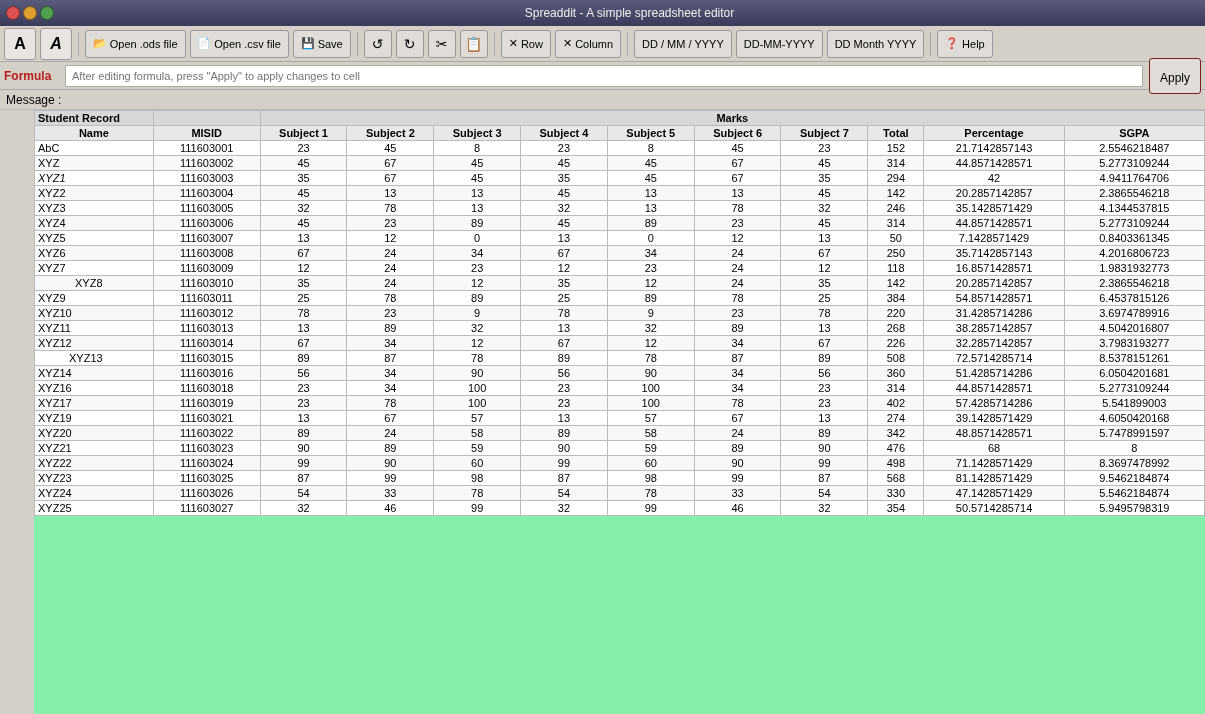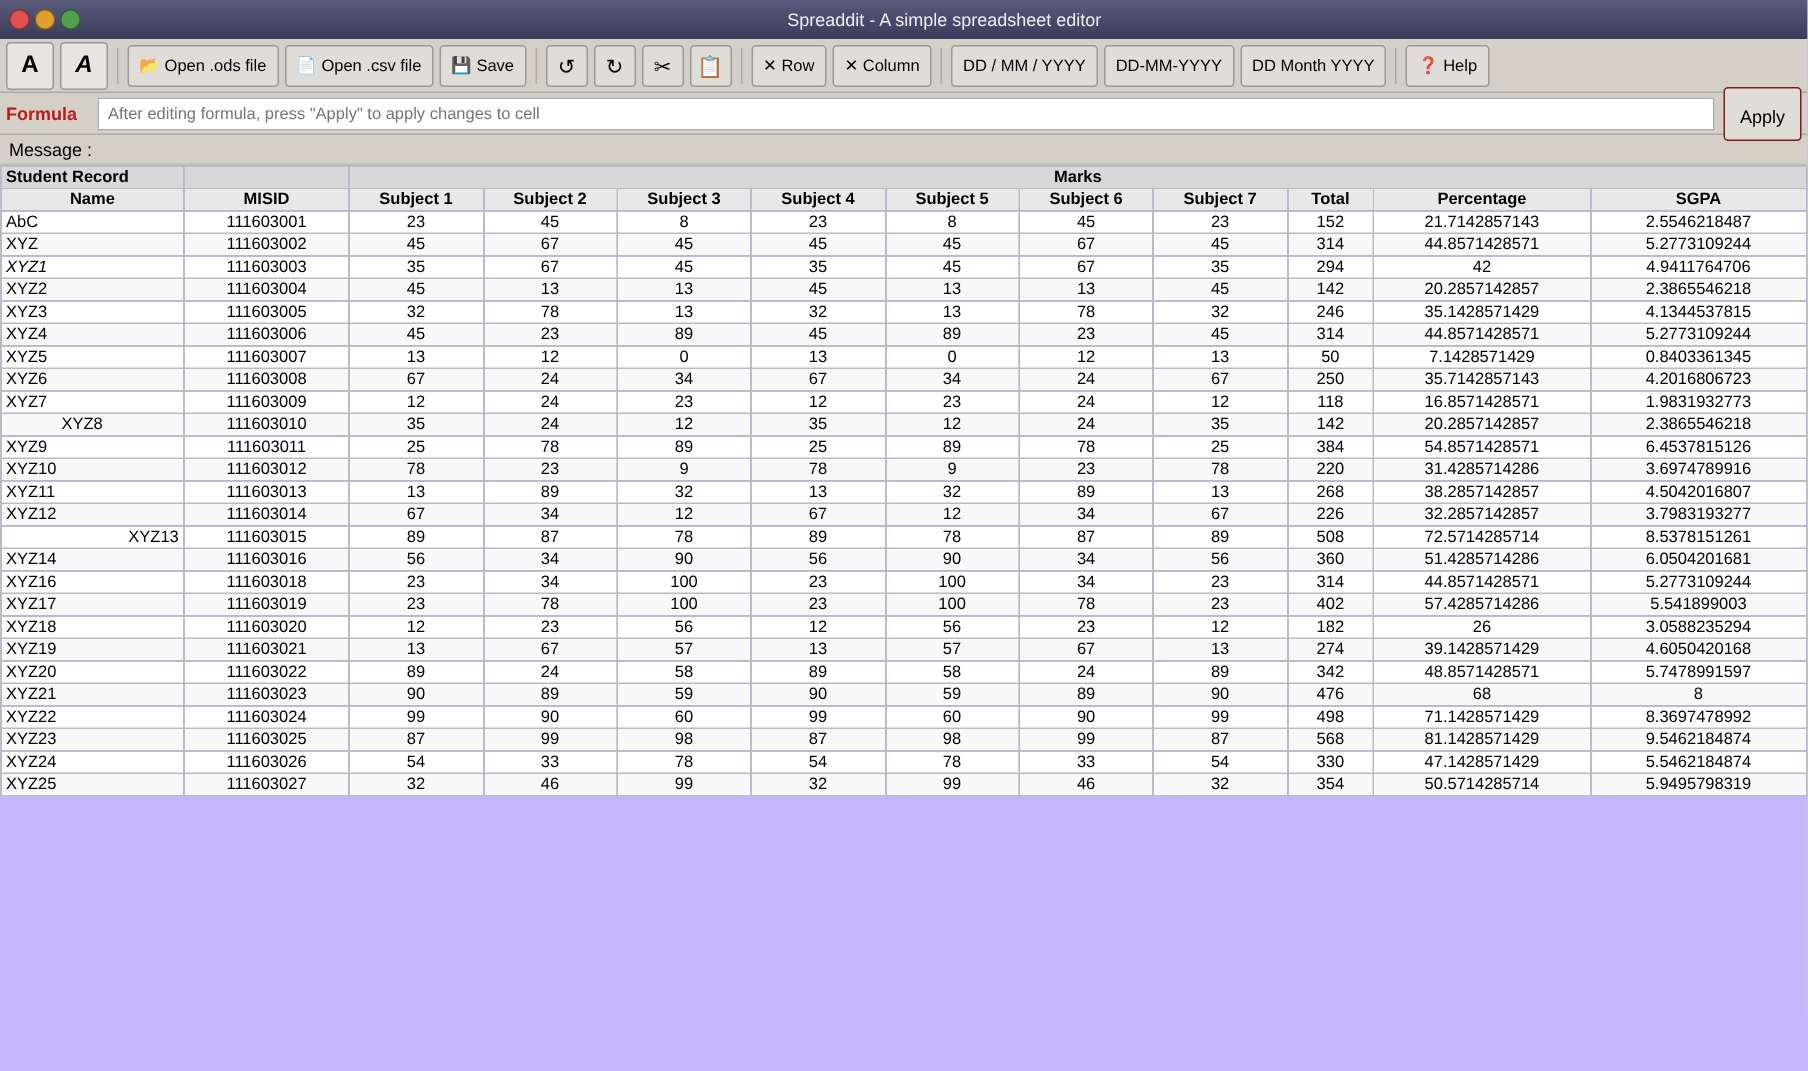--- a/index.html
+++ b/index.html
@@ -105,21 +105,22 @@
       font-size: 12px;
       border-bottom: 1px solid #bbb;
       height: 20px;
       display: flex; align-items: center;
     }
 
     
     .sheet-container {
       overflow: auto;
       height: calc(100vh - 110px);
-      background: #c4b5fd;
+      background: #86efac;
+      margin-left: 34px;
     }
     table {
       border-collapse: collapse;
       font-size: 11px;
       table-layout: fixed;
       min-width: 100%;
     }
     th, td {
       border: 1px solid #bbb;
       padding: 1px 3px;
@@ -426,21 +427,21 @@
           <td>12</td>
           <td>67</td>
           <td>12</td>
           <td>34</td>
           <td>67</td>
           <td>226</td>
           <td>32.2857142857</td>
           <td>3.7983193277</td>
         </tr>
         <tr>
-          <td style="text-align: right; padding-left: 34px;">XYZ13</td>
+          <td style="text-align: left; padding-left: 34px;">XYZ13</td>
           <td>111603015</td>
           <td>89</td>
           <td>87</td>
           <td>78</td>
           <td>89</td>
           <td>78</td>
           <td>87</td>
           <td>89</td>
           <td>508</td>
           <td>72.5714285714</td>
@@ -480,34 +481,20 @@
           <td>23</td>
           <td>78</td>
           <td>100</td>
           <td>23</td>
           <td>100</td>
           <td>78</td>
           <td>23</td>
           <td>402</td>
           <td>57.4285714286</td>
           <td>5.541899003</td>
-        </tr>
-        <tr>
-          <td style="text-align: left;">XYZ18</td>
-          <td>111603020</td>
-          <td>12</td>
-          <td>23</td>
-          <td>56</td>
-          <td>12</td>
-          <td>56</td>
-          <td>23</td>
-          <td>12</td>
-          <td>182</td>
-          <td>26</td>
-          <td>3.0588235294</td>
         </tr>
         <tr>
           <td style="text-align: left;">XYZ19</td>
           <td>111603021</td>
           <td>13</td>
           <td>67</td>
           <td>57</td>
           <td>13</td>
           <td>57</td>
           <td>67</td>

